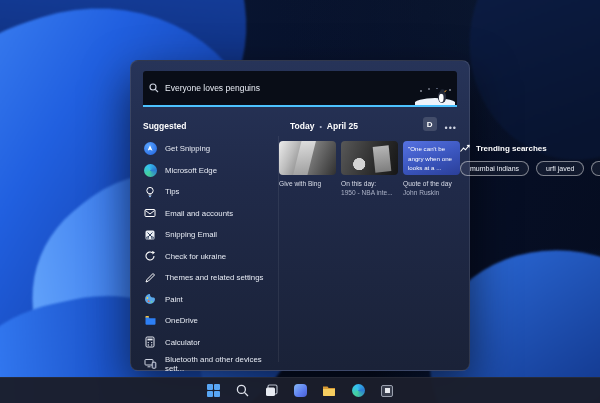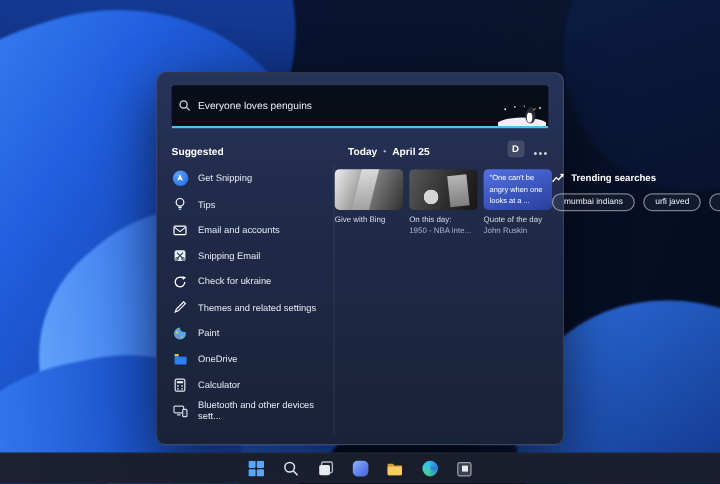--- a/index.html
+++ b/index.html
@@ -152,20 +152,26 @@
 
     <div class="leftcol">
 
       <div class="sitem">
         <span class="sic">
             <span class="ball gsball"></span>
           </span>
         <span>Get Snipping</span>
       </div>
 
+      <div class="sitem">
+        <span class="sic">
+            <span class="ball edgeball"></span>
+          </span>
+        <span>Microsoft Edge</span>
+      </div>
 
       <div class="sitem">
         <span class="sic">
           <svg width="12" height="12" viewBox="0 0 12 12">
               <circle cx="6" cy="4.6" r="3.2" fill="none" stroke="#fff" stroke-width="1"></circle>
               <line x1="4.6" y1="9" x2="7.4" y2="9" stroke="#fff" stroke-width="1"></line>
               <line x1="5" y1="10.6" x2="7" y2="10.6" stroke="#8fc6ff" stroke-width="1"></line>
             </svg>
         </span>
         <span>Tips</span>

